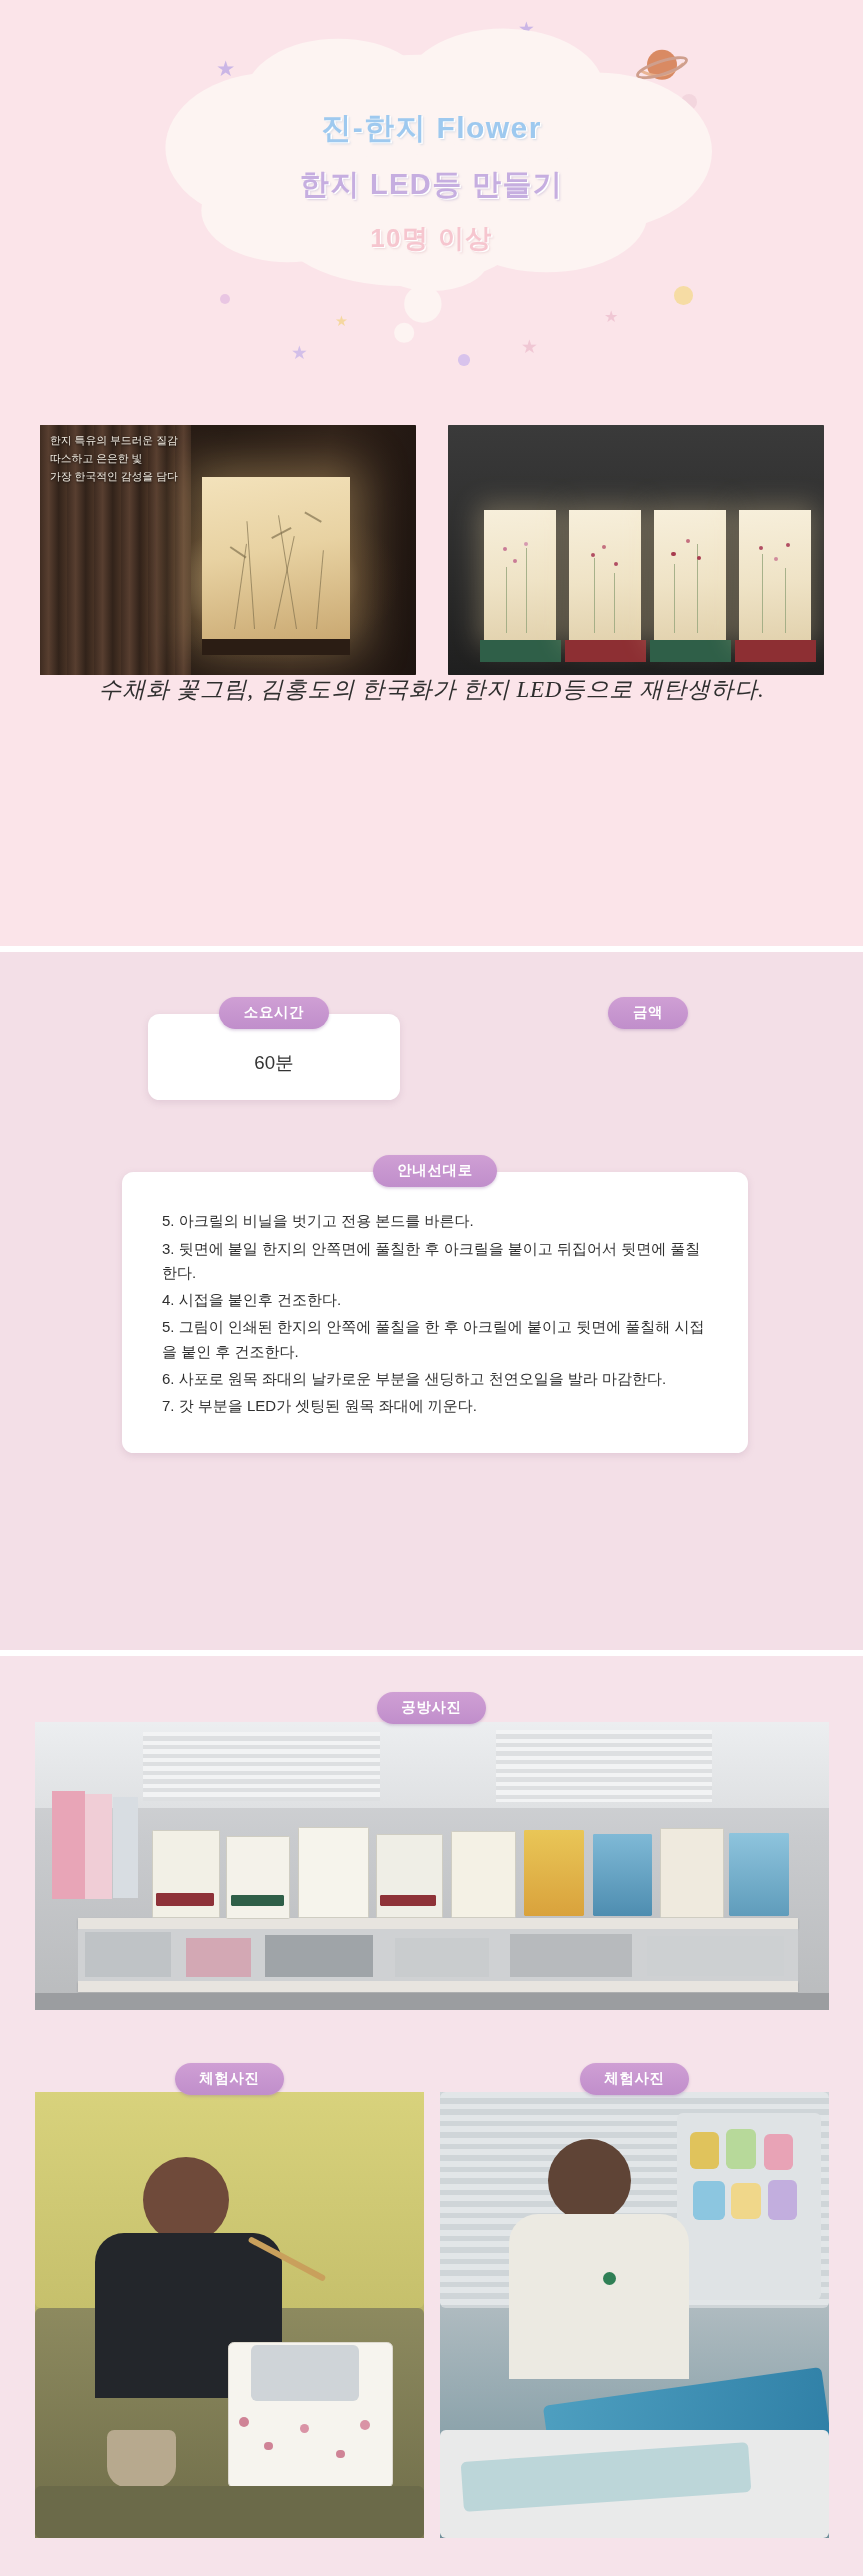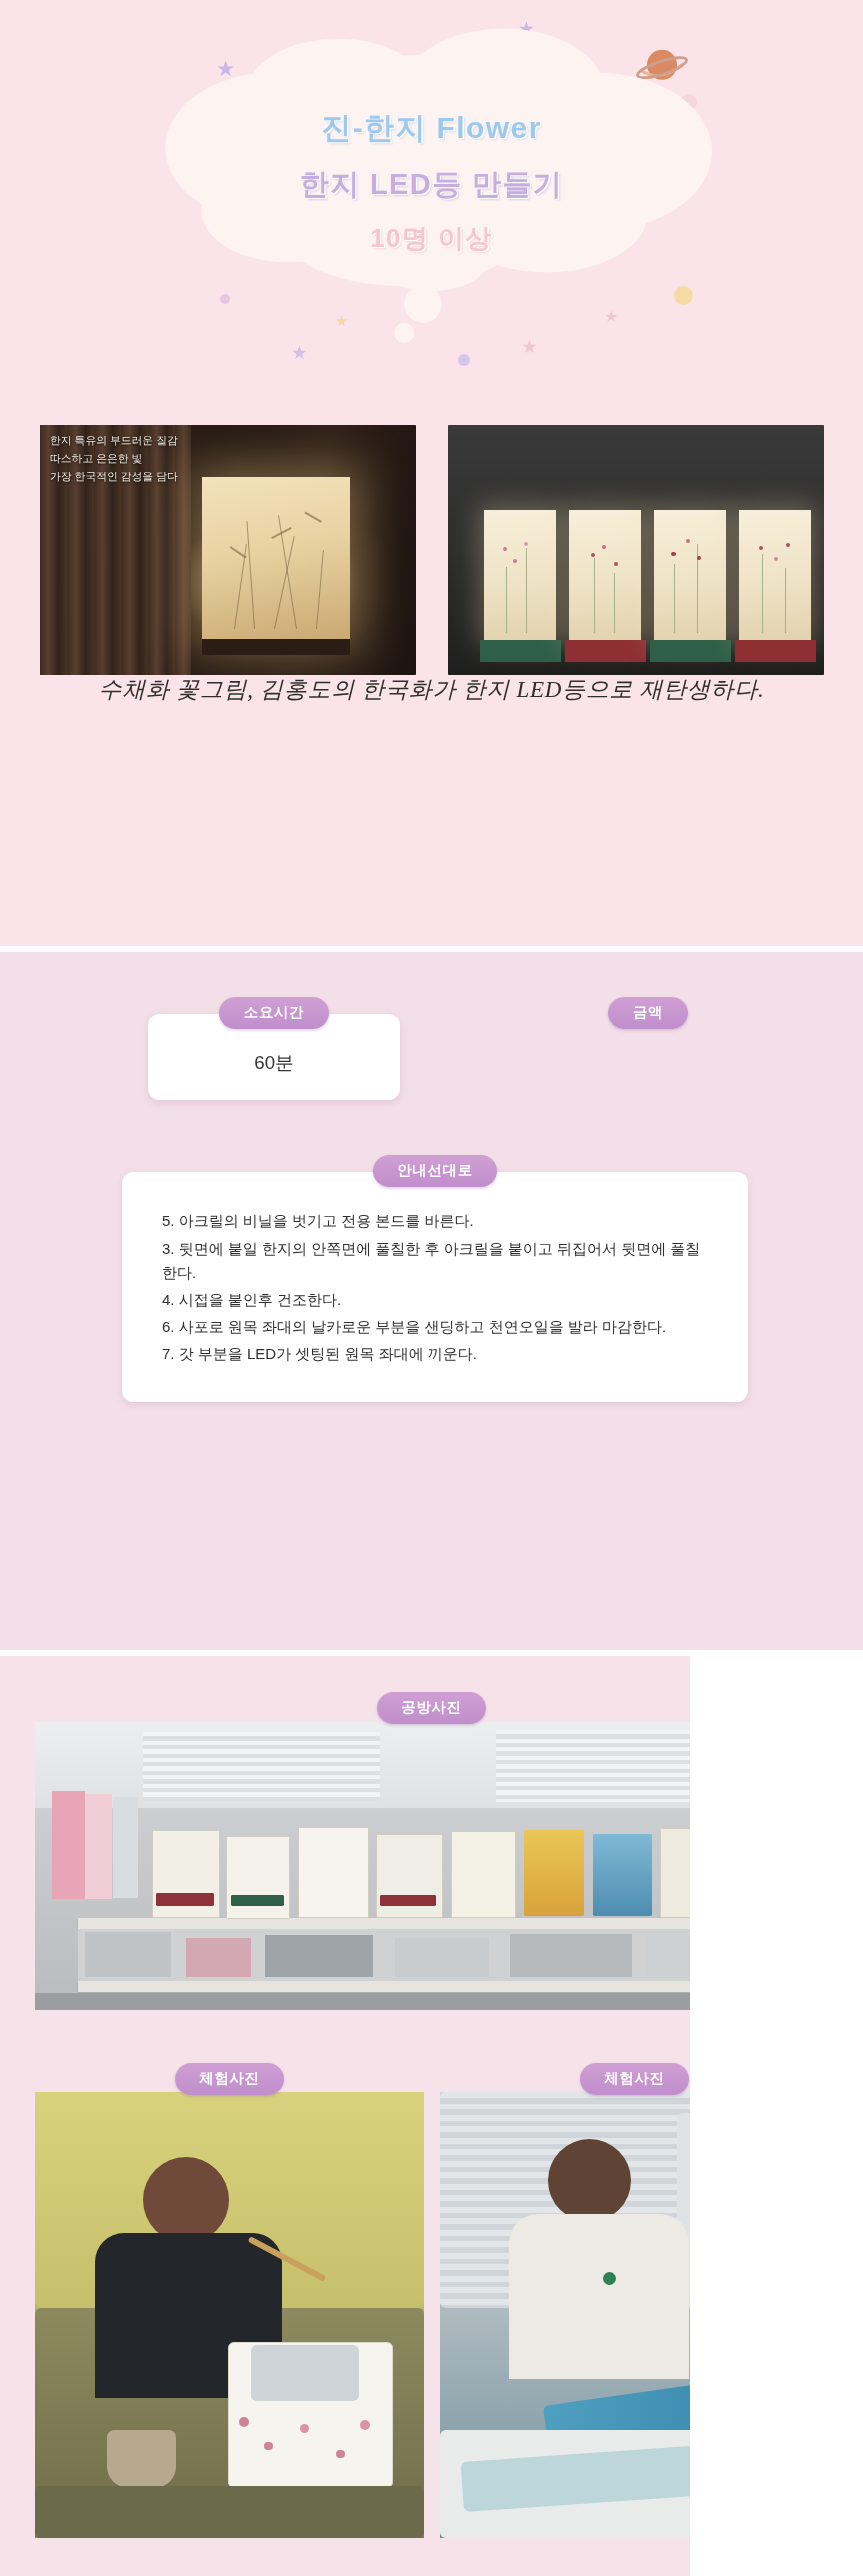--- a/index.html
+++ b/index.html
@@ -243,21 +243,21 @@
     color: #2f2f2f;
     line-height: 1.62;
     margin-bottom: 2.9px;
     list-style: none;
   }
   .steps-card ol { margin: 0; padding: 0; }
 
   
   .gallery {
     position: relative;
-    width: 690px;
+    width: 863px;
     height: 921px;
     background: #f6e3ea;
     overflow: hidden;
   }
   .gal-label {
     position: absolute;
     z-index: 6;
   }
   .shop-photo {
     position: absolute;
@@ -408,20 +408,21 @@
       </div>
     </div>
 
     <div class="steps-wrap">
       <span class="pill">안내선대로</span>
       <div class="card steps-card">
         <ol>
           <li>5. 아크릴의 비닐을 벗기고 전용 본드를 바른다.</li>
           <li>3. 뒷면에 붙일 한지의 안쪽면에 풀칠한 후 아크릴을 붙이고 뒤집어서 뒷면에 풀칠한다.</li>
           <li>4. 시접을 붙인후 건조한다.</li>
+          <li>5. 그림이 인쇄된 한지의 안쪽에 풀칠을 한 후 아크릴에 붙이고 뒷면에 풀칠해 시접을 붙인 후 건조한다.</li>
           <li>6. 사포로 원목 좌대의 날카로운 부분을 샌딩하고 천연오일을 발라 마감한다.</li>
           <li>7. 갓 부분을  LED가 셋팅된 원목 좌대에 끼운다.</li>
         </ol>
       </div>
     </div>
   </section>
 
   <div class="band"></div>
 
   <section class="gallery">

